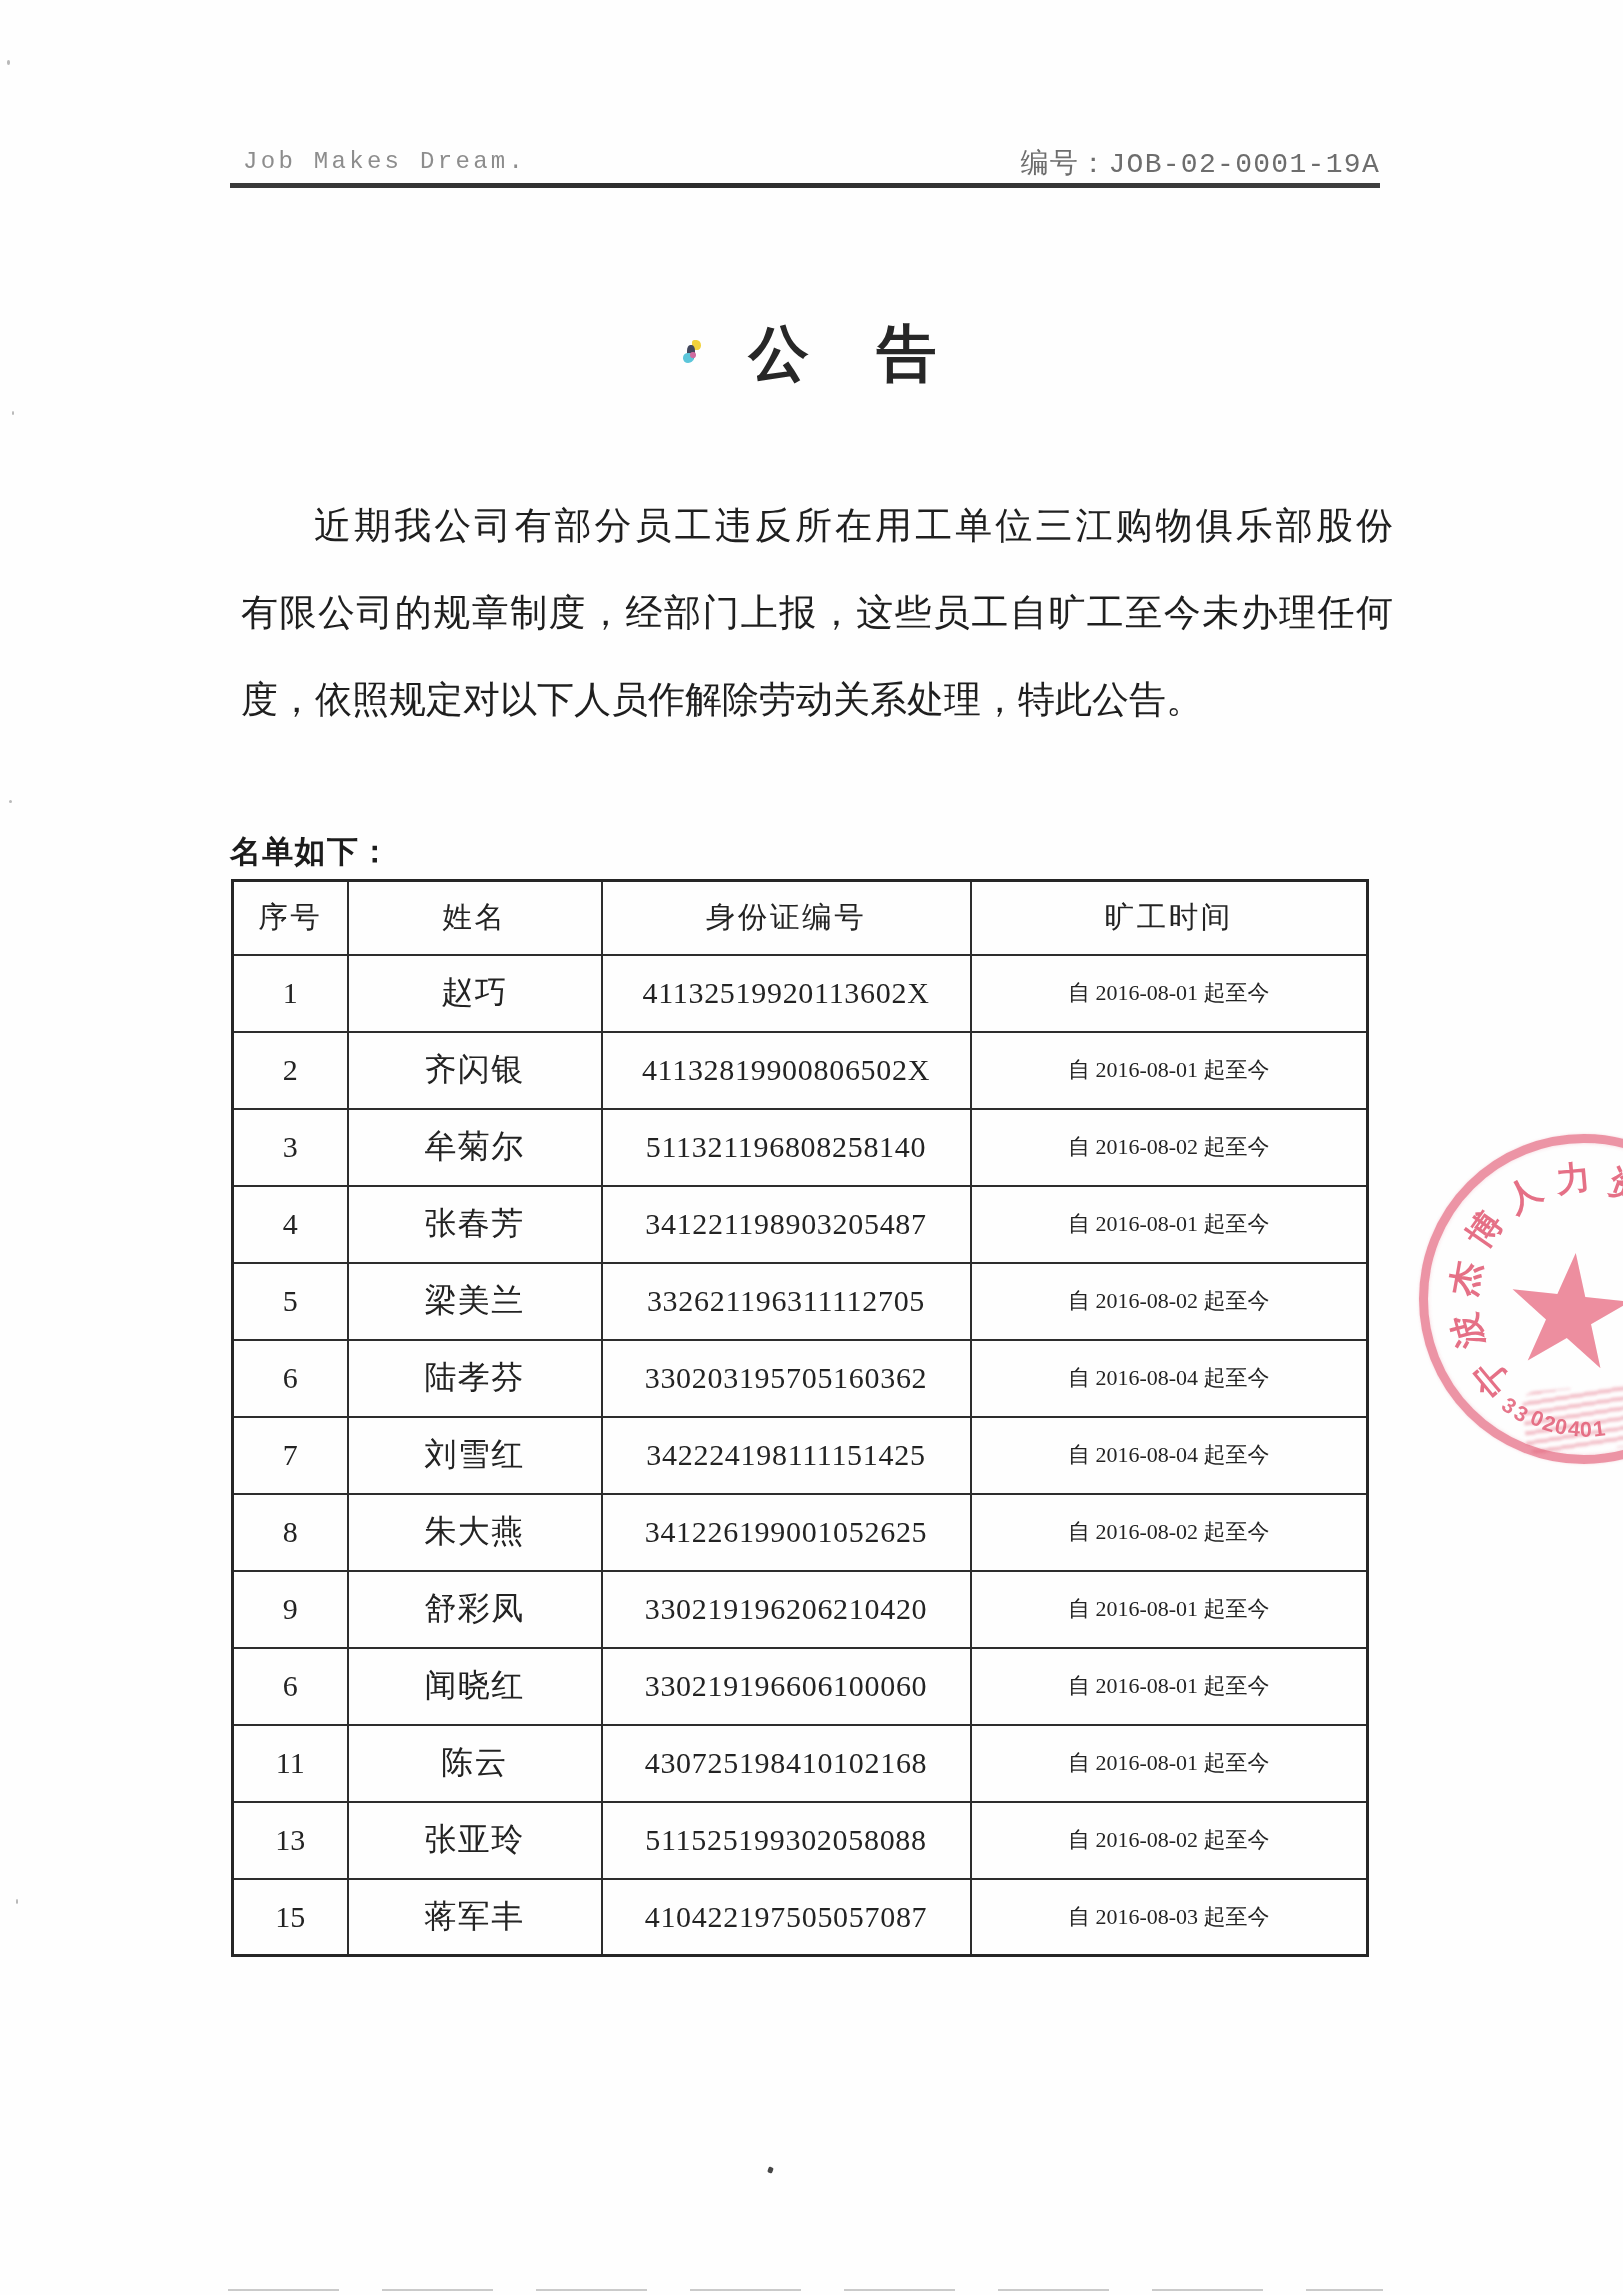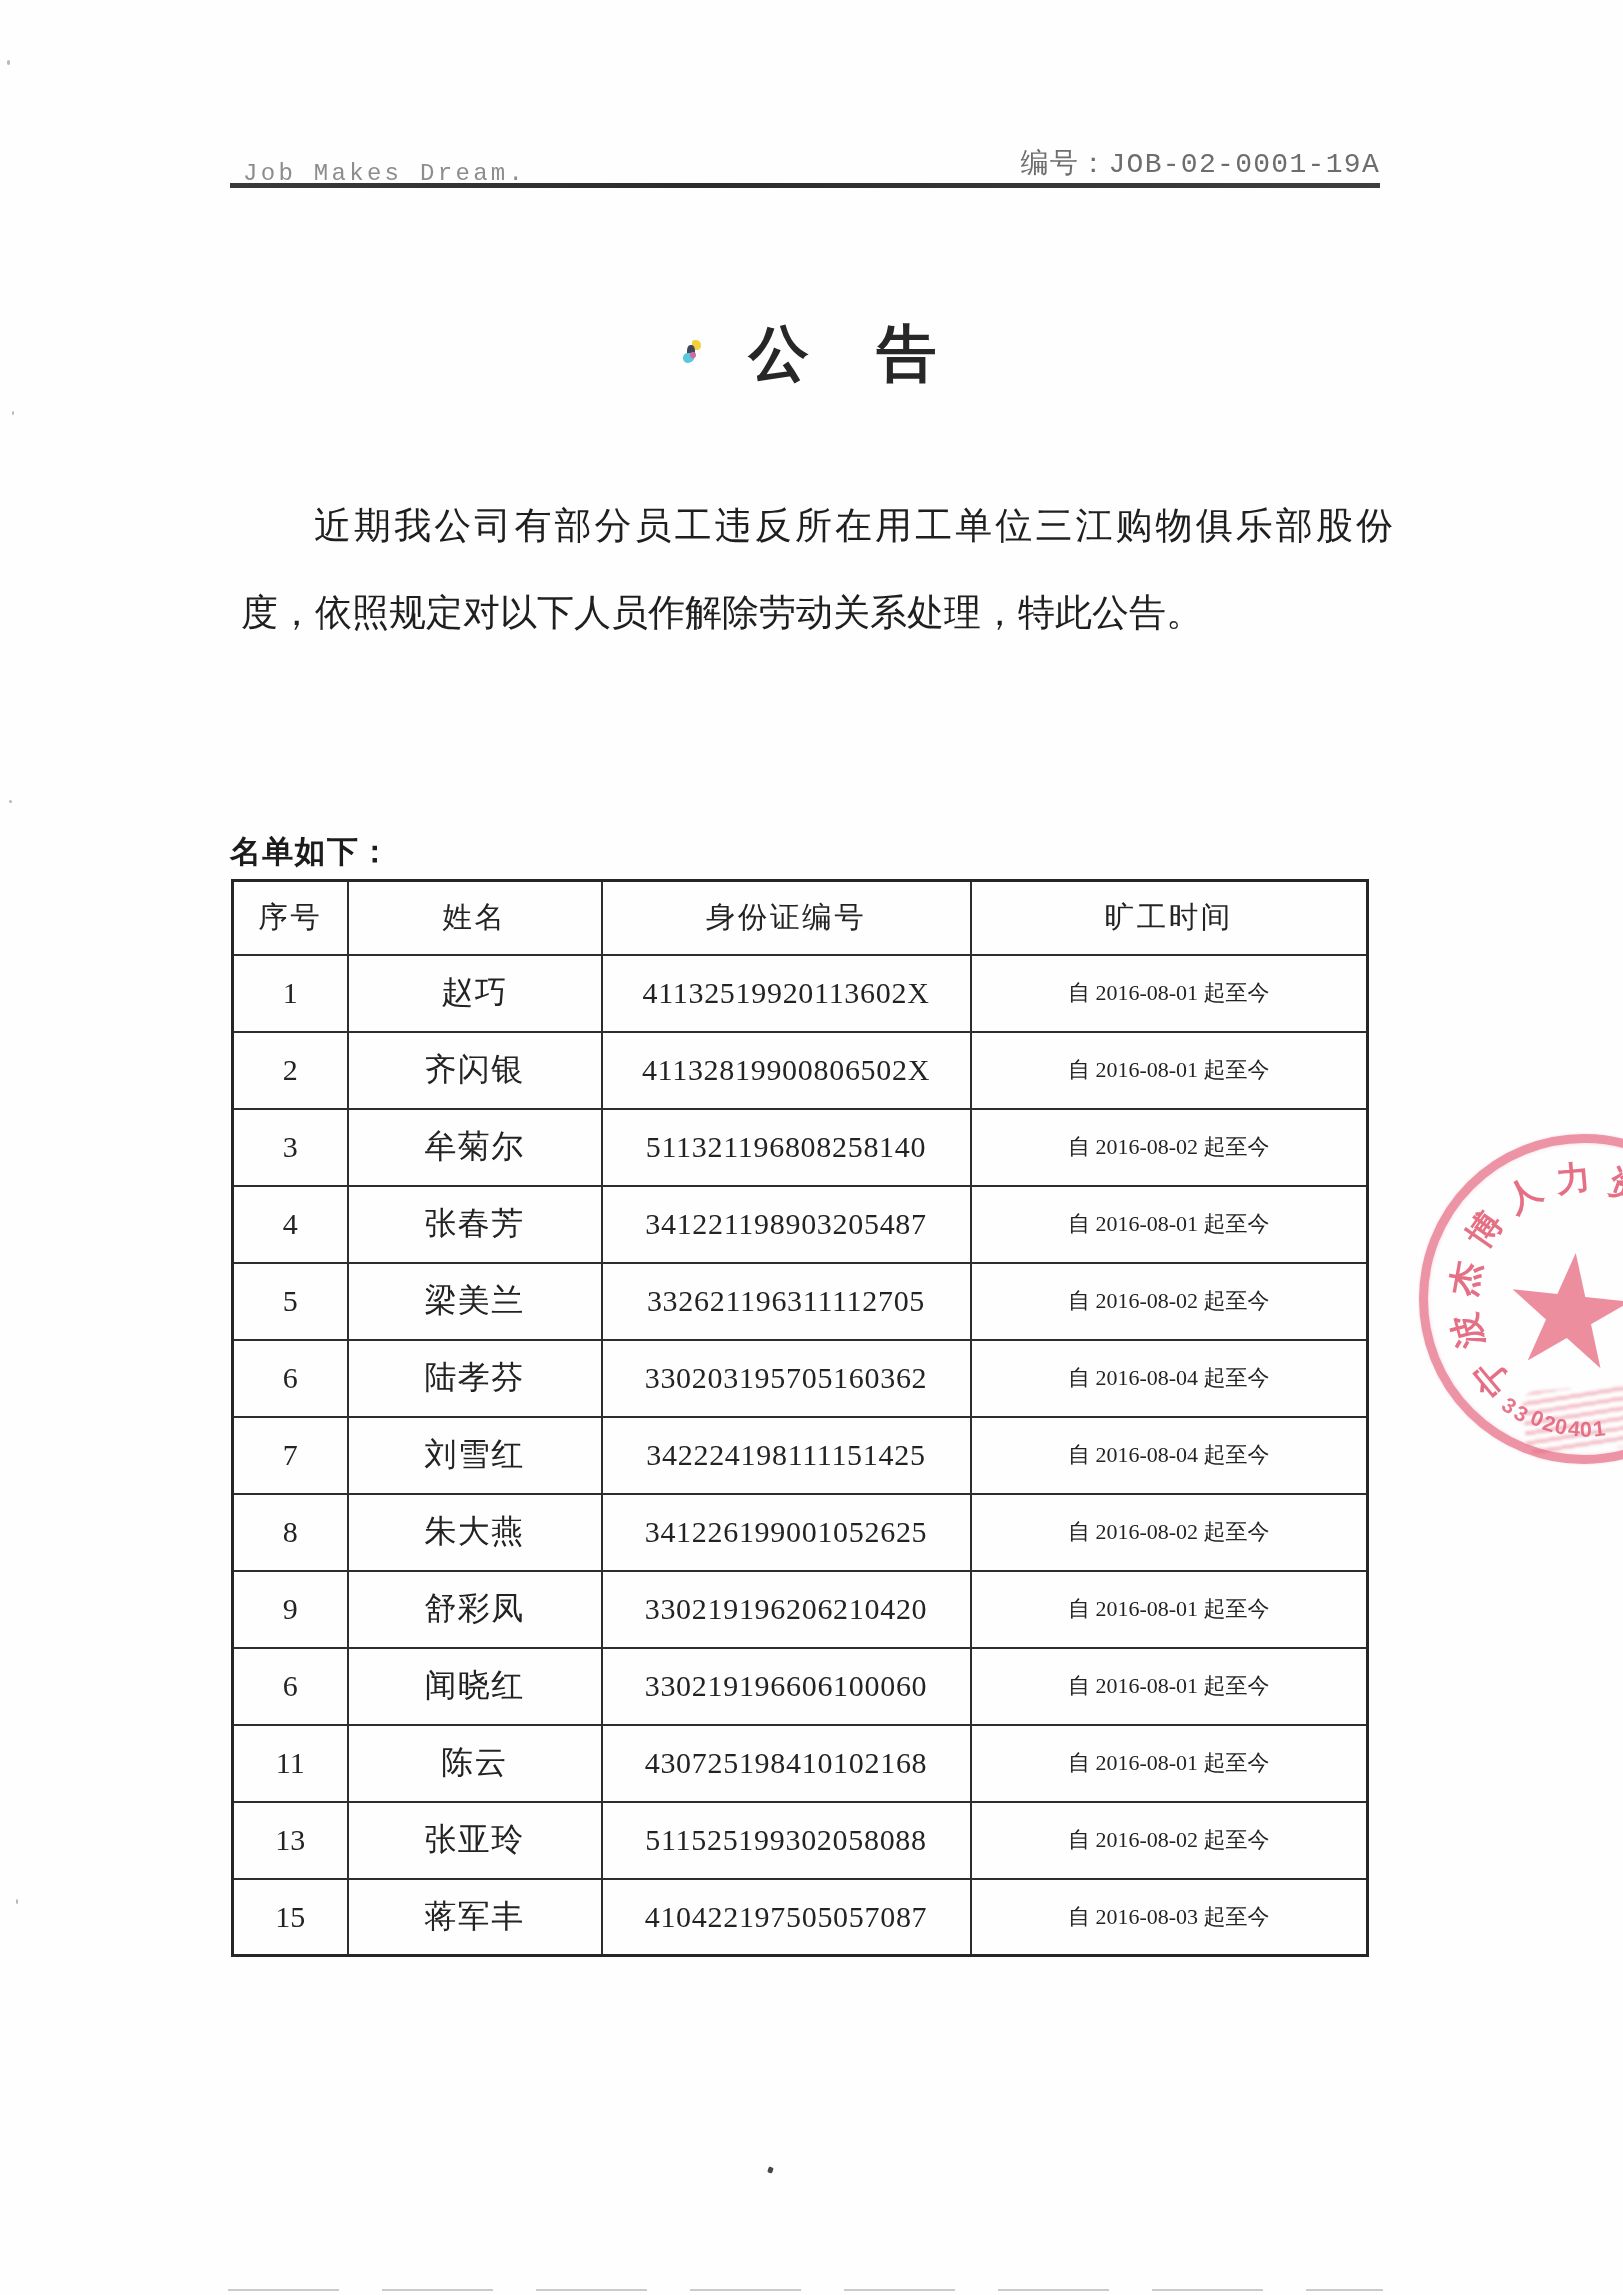--- a/index.html
+++ b/index.html
@@ -8,21 +8,21 @@
     width:1623px;height:2295px;
     background:#fefefe;
     overflow:hidden;
     font-family:"Liberation Serif","DejaVu Serif",serif;
     color:#262626;
   }
   
   .brand{
     position:absolute;left:243px;top:148px;
     font-family:"Liberation Mono","DejaVu Sans Mono",monospace;
-    font-size:24px;color:#8d8d8d;letter-spacing:3.3px;white-space:nowrap;margin-top:12px;
+    font-size:24px;color:#8d8d8d;letter-spacing:3.3px;white-space:nowrap;
   }
   .doc-number{
     position:absolute;right:243px;top:144px;
     font-family:"Liberation Mono","DejaVu Sans Mono",monospace;
     font-size:28px;color:#6d6d6d;letter-spacing:1.3px;white-space:nowrap;
   }
   .header-rule{
     position:absolute;left:230px;top:183px;width:1150px;height:4.6px;
     background:linear-gradient(90deg,#3a3a3a 0%,#2c2c2c 40%,#3f3f3f 100%);
   }
@@ -139,20 +139,21 @@
   <div class="title">公　告</div>
   <div class="artifact">
     <div class="a-yellow"></div>
     <div class="a-dark"></div>
     <div class="a-cyan"></div>
     <div class="a-pink"></div>
   </div>
 
   <div class="paragraph">
     <div class="para-line first">近期我公司有部分员工违反所在用工单位三江购物俱乐部股份</div>
+    <div class="para-line">有限公司的规章制度，经部门上报，这些员工自旷工至今未办理任何</div>
     <div class="para-line last">度，依照规定对以下人员作解除劳动关系处理，特此公告。</div>
   </div>
 
   <div class="list-intro">名单如下：</div>
 
   <table class="roster">
     <colgroup>
         <col class="c0">
         <col class="c1">
         <col class="c2">

